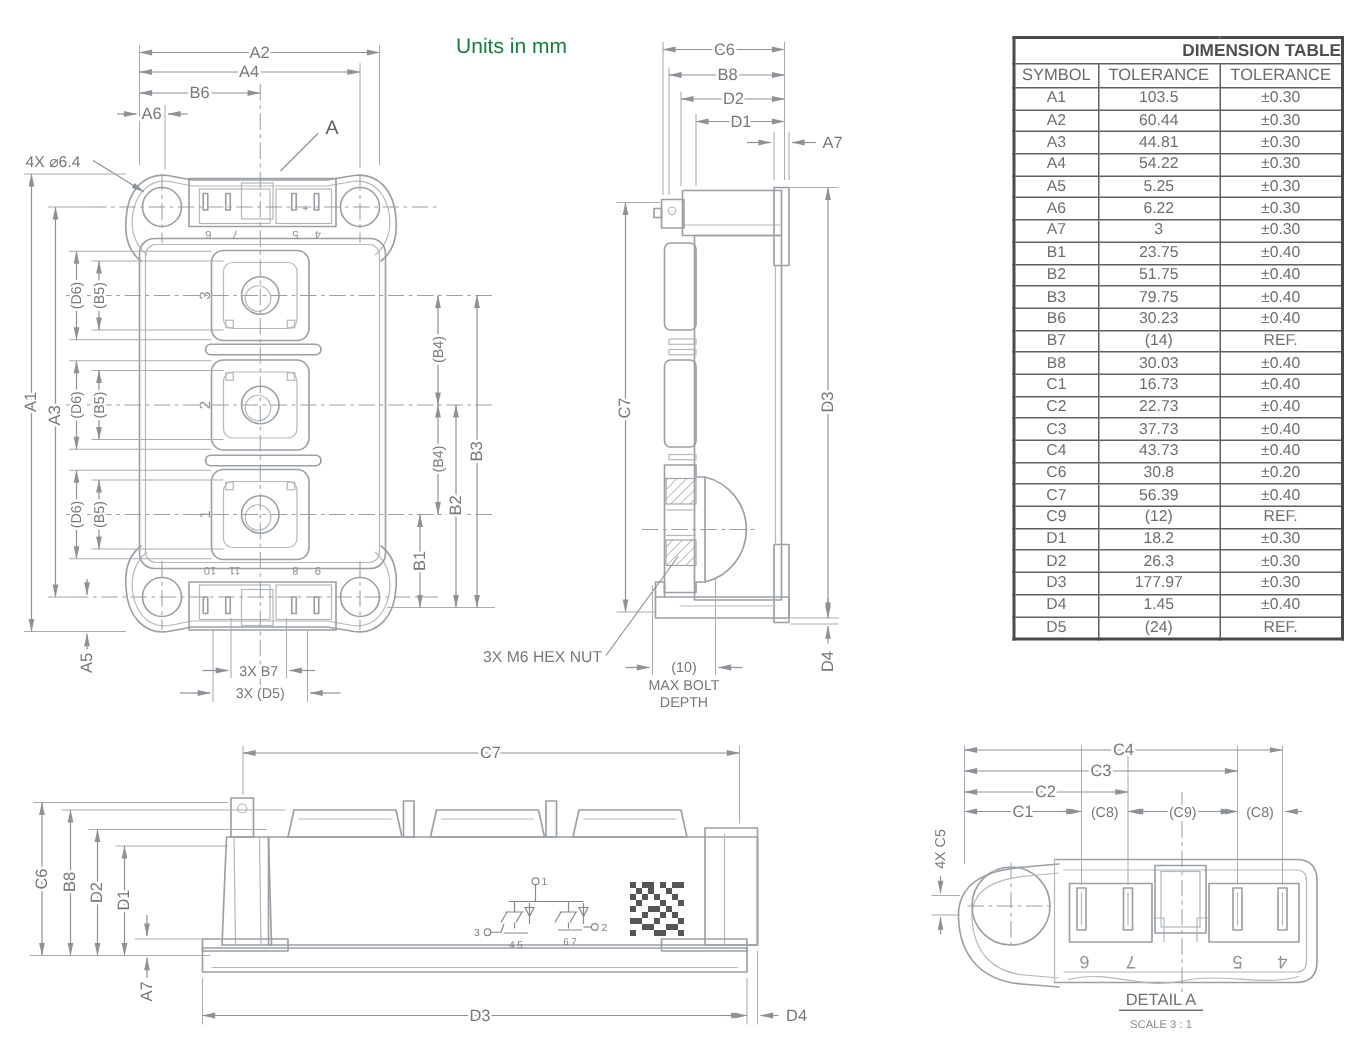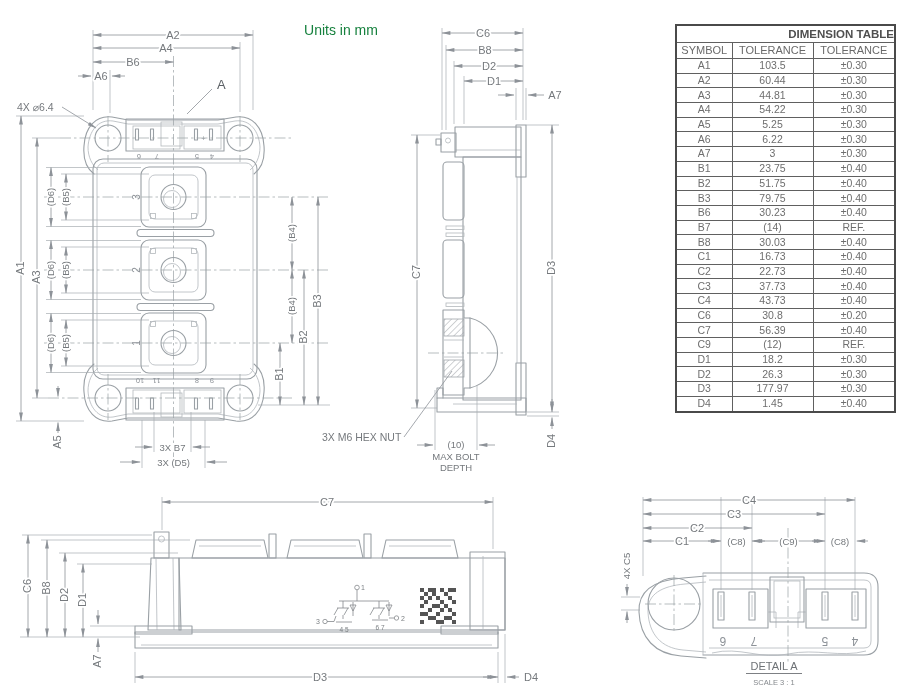--- a/index.html
+++ b/index.html
@@ -621,16 +621,21 @@
         <tr>
           <td>D3</td>
           <td>177.97</td>
           <td>±0.30</td>
         </tr>
         <tr>
           <td>D4</td>
           <td>1.45</td>
           <td>±0.40</td>
         </tr>
+        <tr>
+          <td>D5</td>
+          <td>(24)</td>
+          <td>REF.</td>
+        </tr>
       </tbody>
   </table>
 
 </div>
 
 </body></html>

